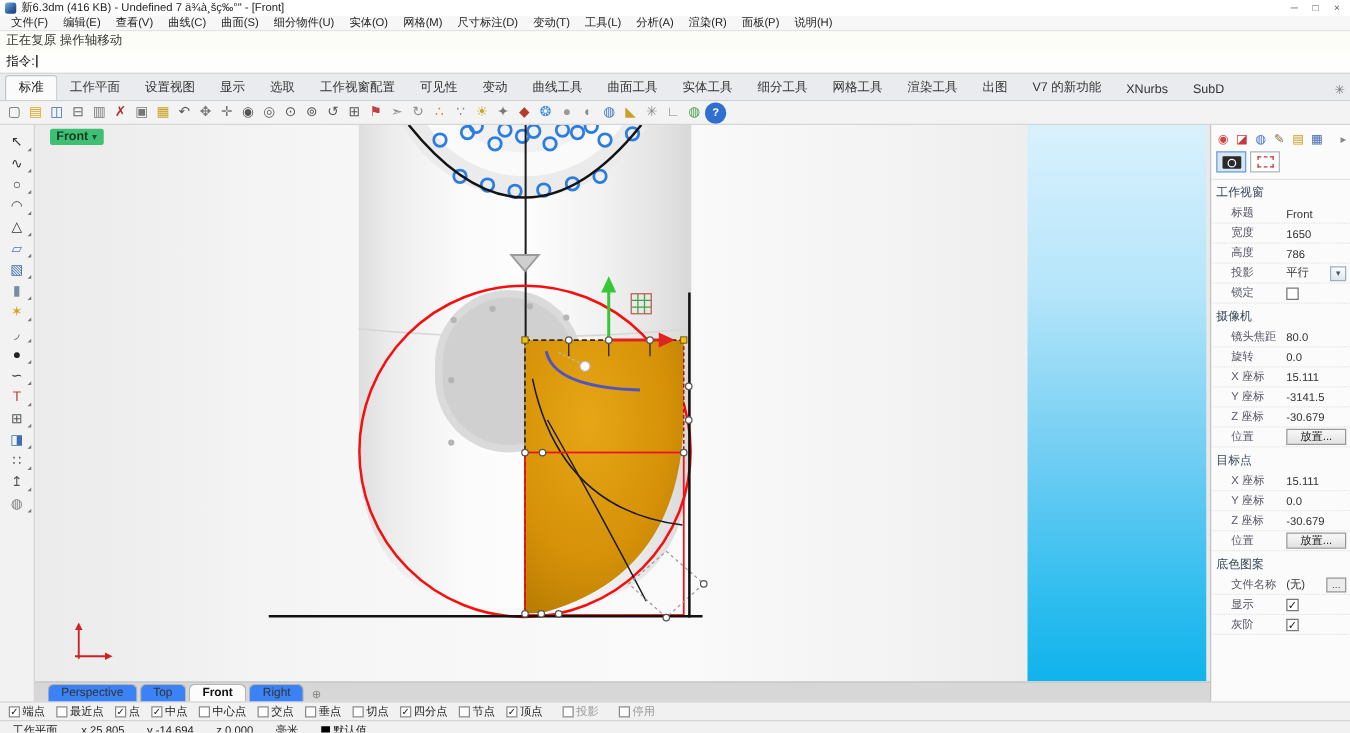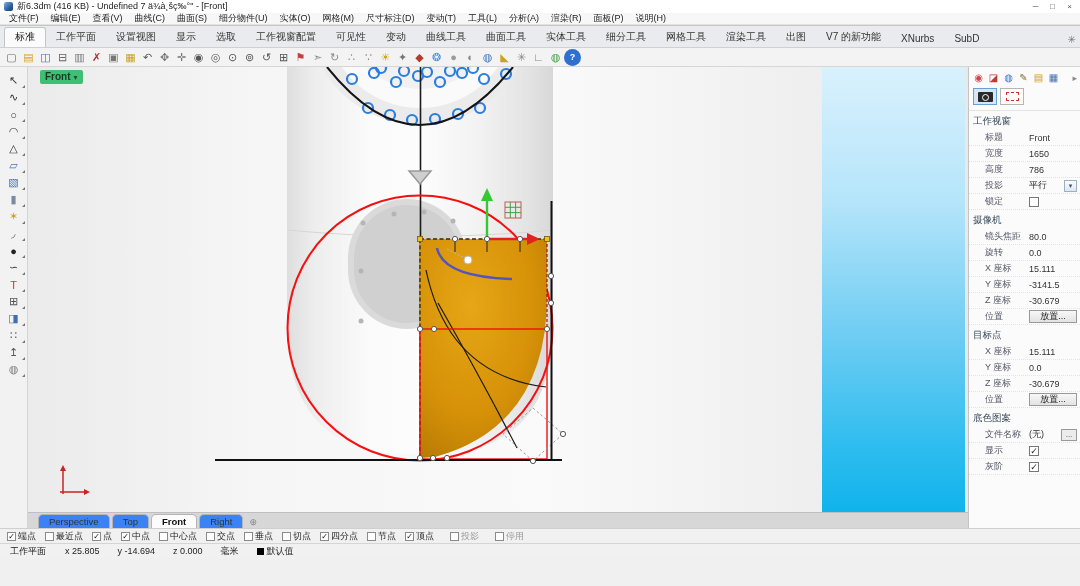--- a/index.html
+++ b/index.html
@@ -121,20 +121,22 @@
     <span class="menu-item">尺寸标注(D)</span>
     <span class="menu-item">变动(T)</span>
     <span class="menu-item">工具(L)</span>
     <span class="menu-item">分析(A)</span>
     <span class="menu-item">渲染(R)</span>
     <span class="menu-item">面板(P)</span>
     <span class="menu-item">说明(H)</span>
   </div>
 
 <div class="cmdarea">
+  <div class="cmd-history">正在复原 操作轴移动</div>
+  <div class="cmd-line"><span>指令:</span><span class="caret"></span></div>
 </div>
 
 <div class="ribbon" id="ribbon">
     <span class="ribbon-tab active">标准</span>
     <span class="ribbon-tab">工作平面</span>
     <span class="ribbon-tab">设置视图</span>
     <span class="ribbon-tab">显示</span>
     <span class="ribbon-tab">选取</span>
     <span class="ribbon-tab">工作视窗配置</span>
     <span class="ribbon-tab">可见性</span>

